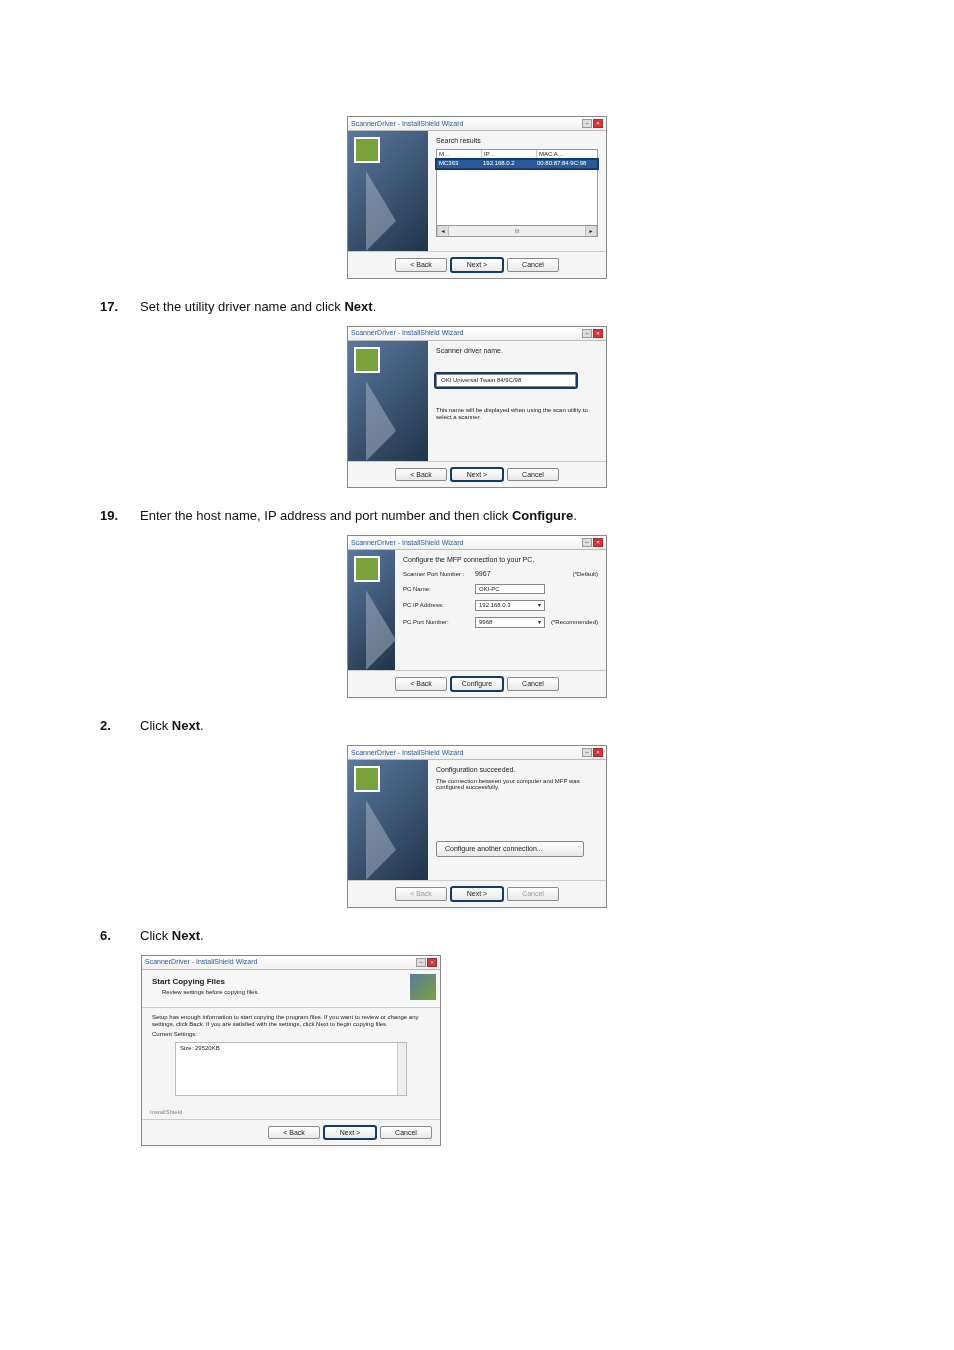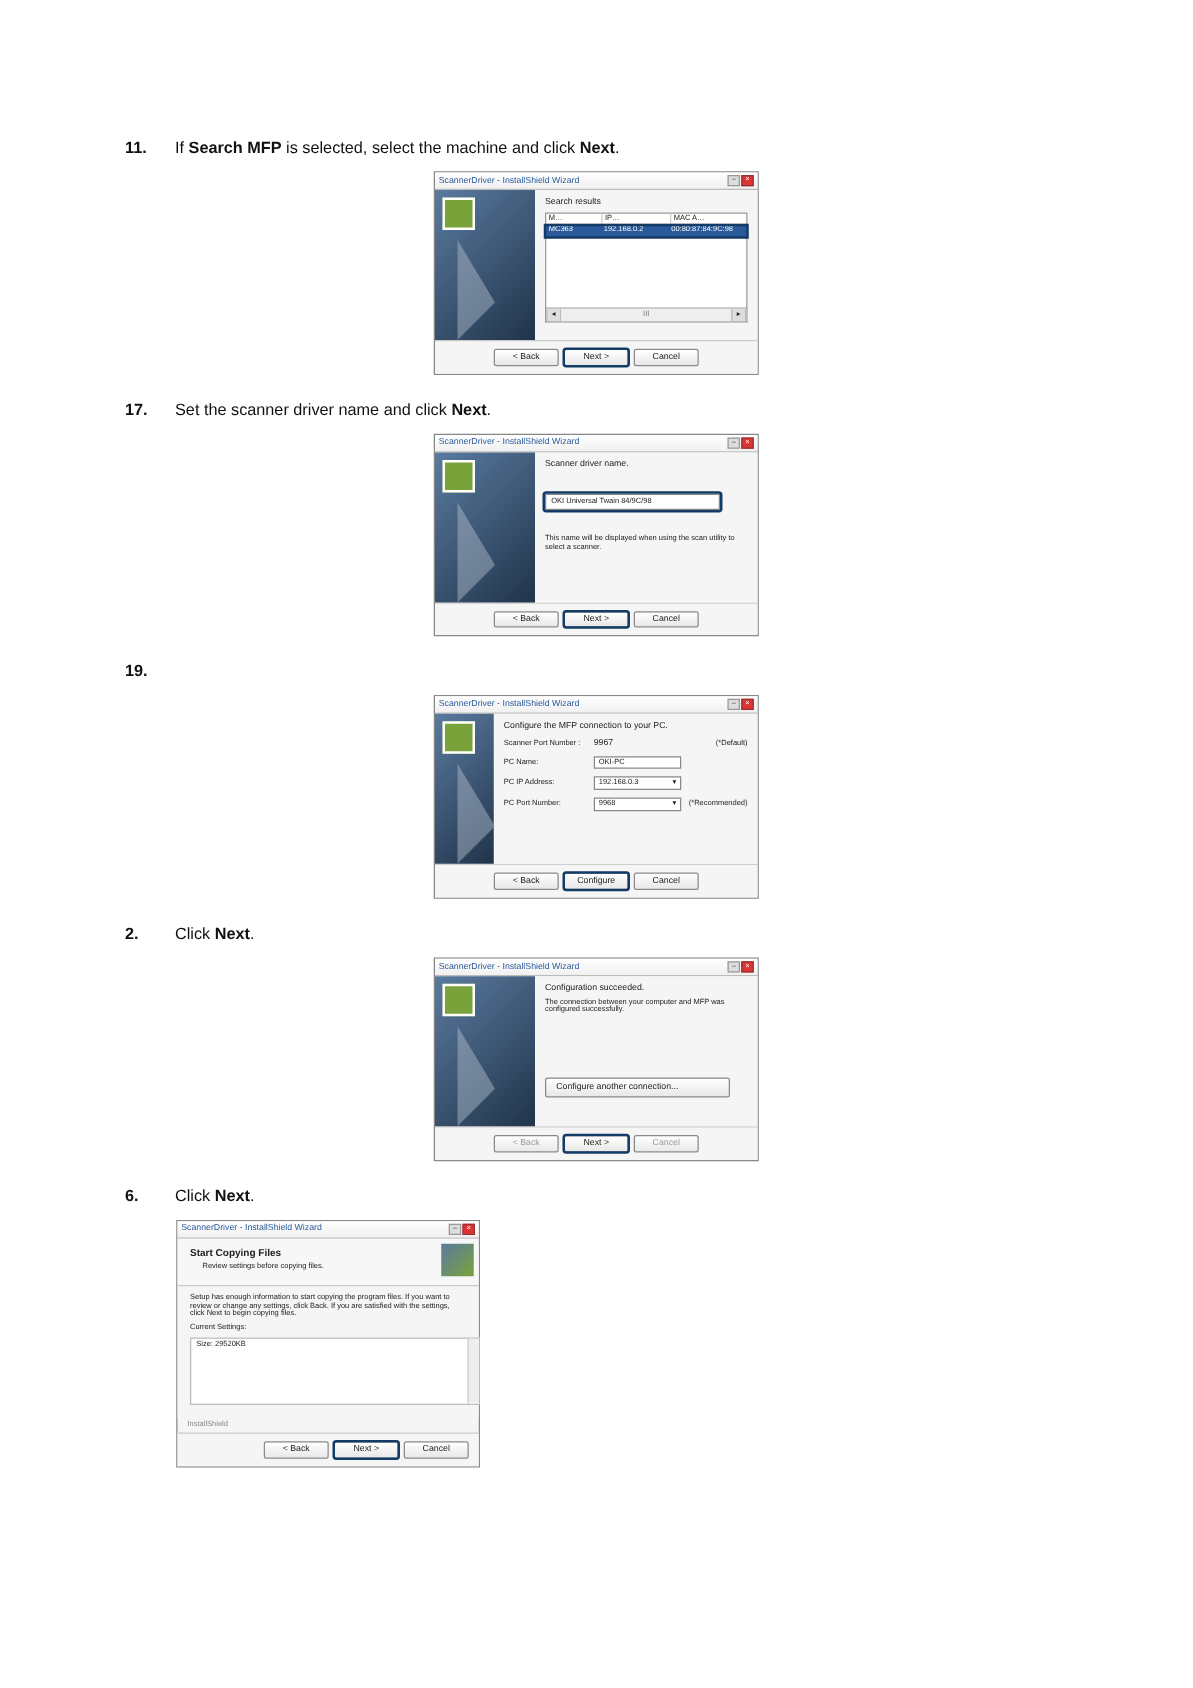--- a/index.html
+++ b/index.html
@@ -48,26 +48,20 @@
   .tiny-note { font-size: 6px; }
   .page-footer { text-align: center; font-size: 12px; color: #222; margin-top: 20px; }
   .side-tri { position:absolute; left:18px; top:40px; width:0; height:0; border-left:30px solid #aab6c6; border-top:50px solid transparent; border-bottom:30px solid transparent; opacity:.5; }
   .cornerimg { position:absolute; top:4px; right:4px; width:26px; height:26px; background: linear-gradient(135deg,#5a7aa0,#7aa23a); }
 </style>
 </head>
 <body>
 
 <div class="page">
 
-  <div class="step">
-    <div class="step-num">11.</div>
-    <div class="step-text">
-      <span>If </span><b>Search MFP</b><span> is selected, select the machine and click </span><b>Next</b><span>.</span>
-    </div>
-  </div>
 
   <div class="shot">
     <div class="titlebar">
       <span class="titlebar-text">ScannerDriver - InstallShield Wizard</span>
       <div class="winbtns">
         <div class="winbtn min">–</div>
         <div class="winbtn">×</div>
       </div>
     </div>
     <div class="body-row">
@@ -98,21 +92,21 @@
     <div class="footer-bar">
       <div class="wbtn">&lt; Back</div>
       <div class="wbtn ring">Next &gt;</div>
       <div class="wbtn">Cancel</div>
     </div>
   </div>
 
   <div class="step">
     <div class="step-num">17.</div>
     <div class="step-text">
-      <span>Set the scanner driver name and click </span><b>Next</b><span>.</span>
+      <span>Set the utility driver name and click </span><b>Next</b><span>.</span>
     </div>
   </div>
 
   <div class="shot">
     <div class="titlebar">
       <span class="titlebar-text">ScannerDriver - InstallShield Wizard</span>
       <div class="winbtns">
         <div class="winbtn min">–</div>
         <div class="winbtn">×</div>
       </div>
@@ -133,20 +127,23 @@
     </div>
     <div class="footer-bar">
       <div class="wbtn">&lt; Back</div>
       <div class="wbtn ring">Next &gt;</div>
       <div class="wbtn">Cancel</div>
     </div>
   </div>
 
   <div class="step">
     <div class="step-num">19.</div>
+    <div class="step-text">
+      <span>Enter the host name, IP address and port number and then click </span><b>Configure</b><span>.</span>
+    </div>
   </div>
 
   <div class="shot">
     <div class="titlebar">
       <span class="titlebar-text">ScannerDriver - InstallShield Wizard</span>
       <div class="winbtns">
         <div class="winbtn min">–</div>
         <div class="winbtn">×</div>
       </div>
     </div>
@@ -226,21 +223,21 @@
     </div>
   </div>
 
   <div class="step">
     <div class="step-num">6.</div>
     <div class="step-text">
       <span>Click </span><b>Next</b><span>.</span>
     </div>
   </div>
 
-  <div class="shot wide-shot" style="width:243px;margin-left:41px;">
+  <div class="shot wide-shot" style="width:300px;margin-left:41px;">
     <div class="titlebar">
       <span class="titlebar-text">ScannerDriver - InstallShield Wizard</span>
       <div class="winbtns">
         <div class="winbtn min">–</div>
         <div class="winbtn">×</div>
       </div>
     </div>
     <div class="body-row">
       <div class="content" style="position:relative; background:#f7f7f7; border-bottom:1px solid #ccc;">
         <div class="h1">Start Copying Files</div>

